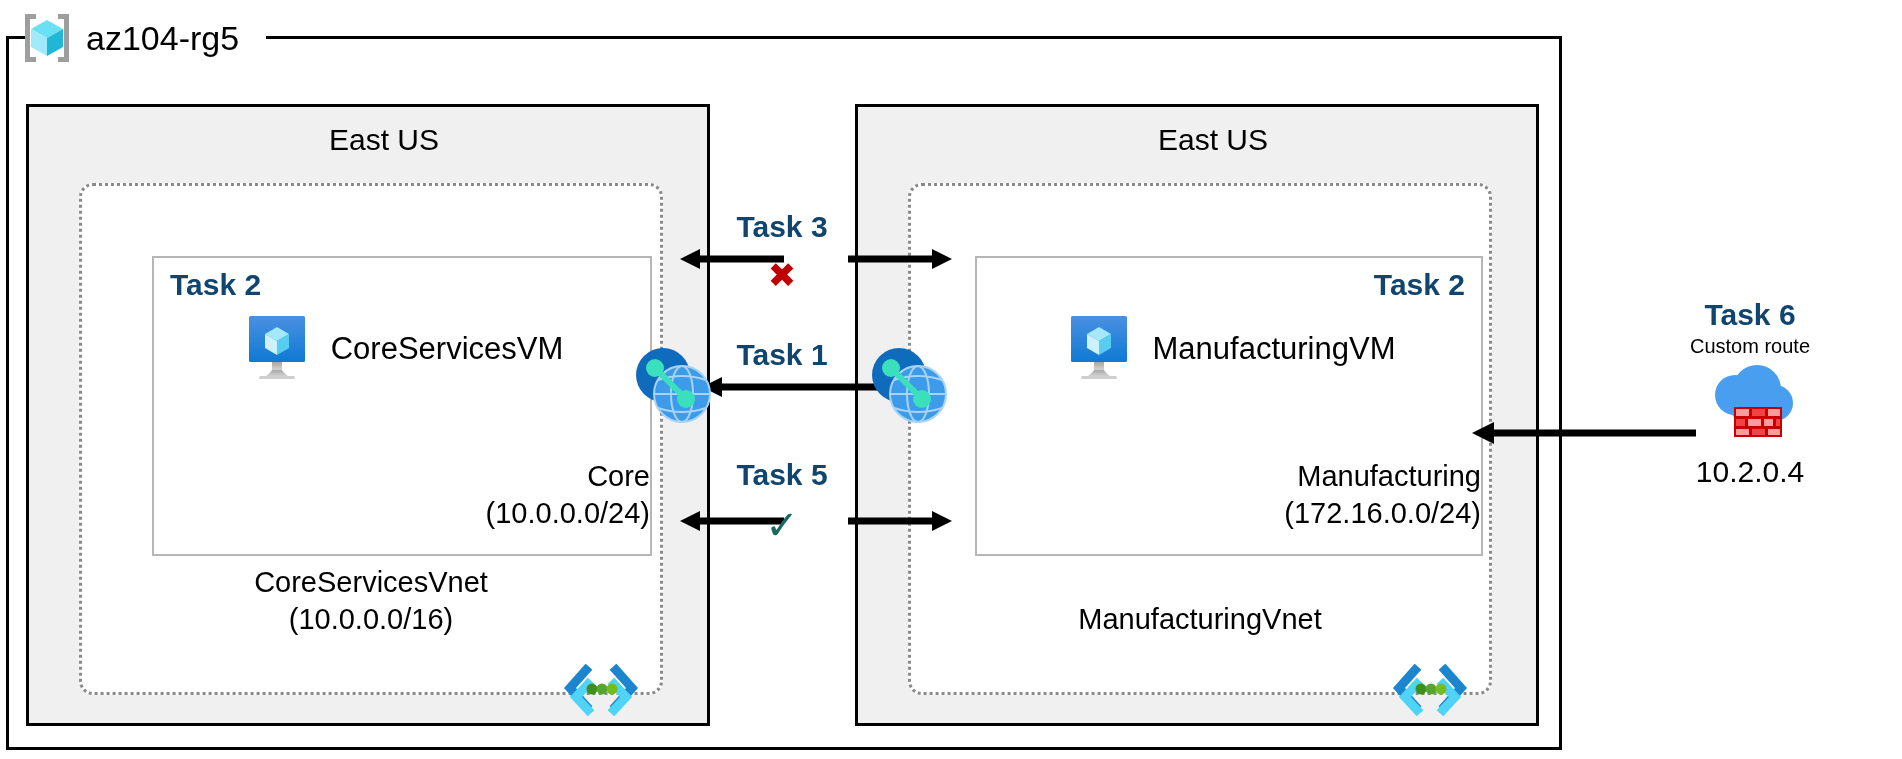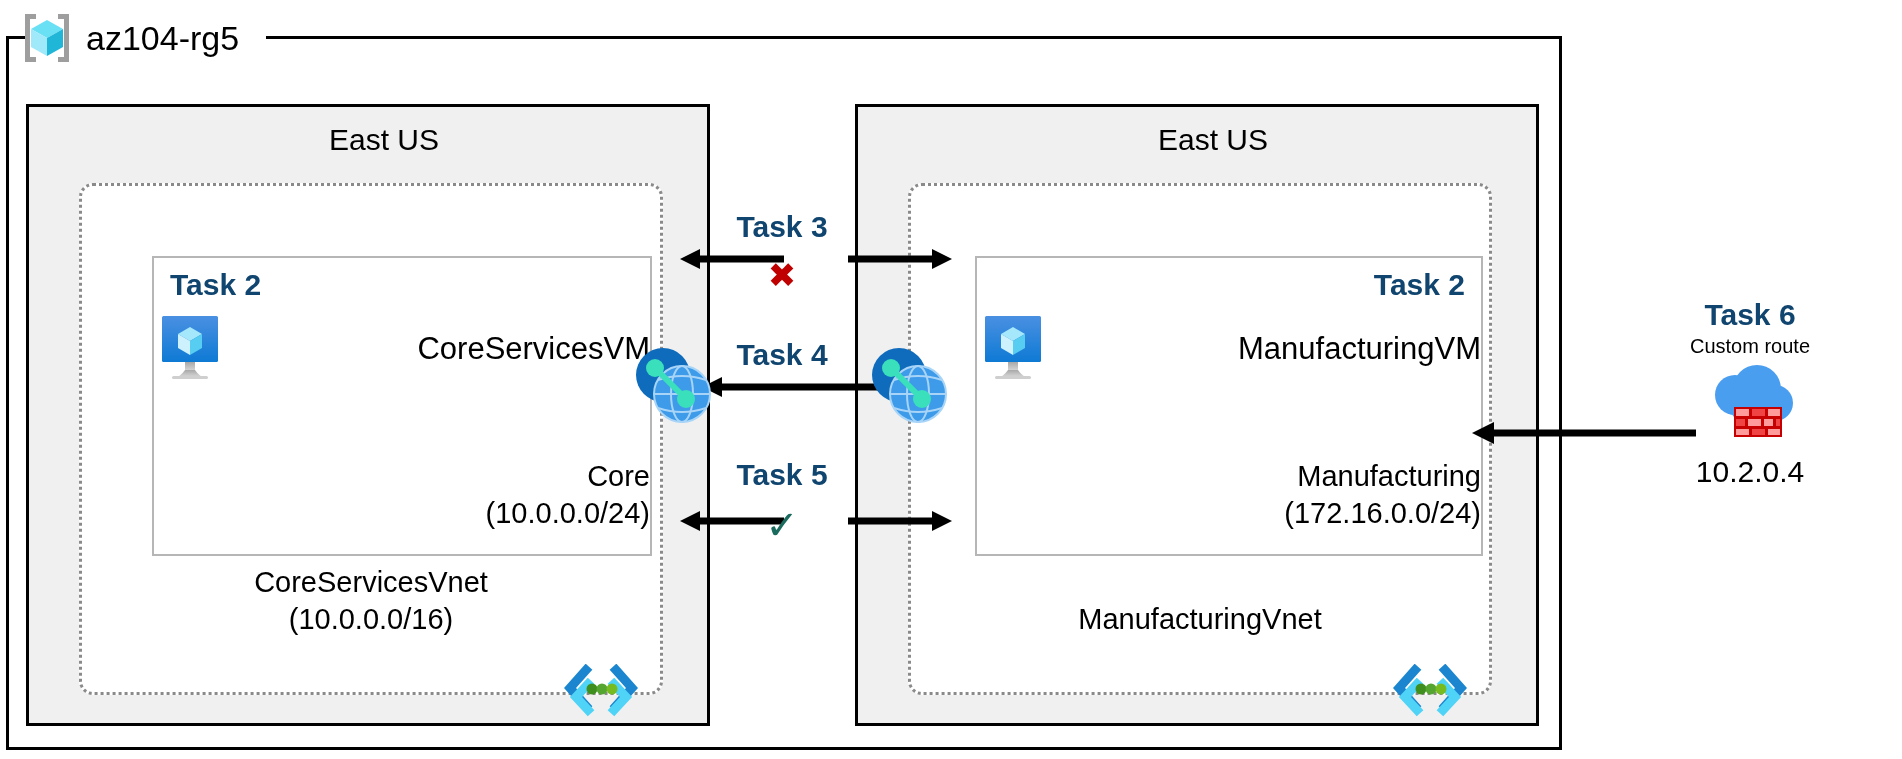--- a/index.html
+++ b/index.html
@@ -143,21 +143,21 @@
   .task-tag.left  { left: 16px; }
   .task-tag.right { right: 16px; }
 
   .vm-row {
     position: absolute;
     top: 58px;
     left: 0;
     width: 100%;
     display: flex;
     align-items: center;
-    justify-content: space-between;
+    justify-content: center;
     gap: 18px;
   }
   .vm-name {
     font-size: 31px;
     color: #000000;
     white-space: nowrap;
   }
   .subnet-caption {
     position: absolute;
     left: 0;
@@ -367,21 +367,21 @@
   <svg class="arrow-svg" style="left:676px; top:244px;" width="280" height="30">
 
     <line x1="108" y1="15" x2="22" y2="15" stroke="#000" stroke-width="7"></line>
     <polygon points="4,15 24,5 24,25" fill="#000"></polygon>
 
     <line x1="172" y1="15" x2="256" y2="15" stroke="#000" stroke-width="7"></line>
     <polygon points="276,15 256,5 256,25" fill="#000"></polygon>
   </svg>
   <div class="mark mark-x" style="left:762px; top:258px; width:40px;">✖</div>
 
-  <div class="task-label" style="left:712px; top:338px; width:140px;">Task 4</div>
+  <div class="task-label" style="left:712px; top:338px; width:140px;">Task 1</div>
 
   <svg class="arrow-svg" style="left:700px; top:372px;" width="232" height="30">
     <line x1="20" y1="15" x2="212" y2="15" stroke="#000" stroke-width="7"></line>
     <polygon points="2,15 22,5 22,25" fill="#000"></polygon>
     <polygon points="230,15 210,5 210,25" fill="#000"></polygon>
   </svg>
 
   <div class="task-label" style="left:712px; top:458px; width:140px;">Task 5</div>
 
   <svg class="arrow-svg" style="left:676px; top:506px;" width="280" height="30">

